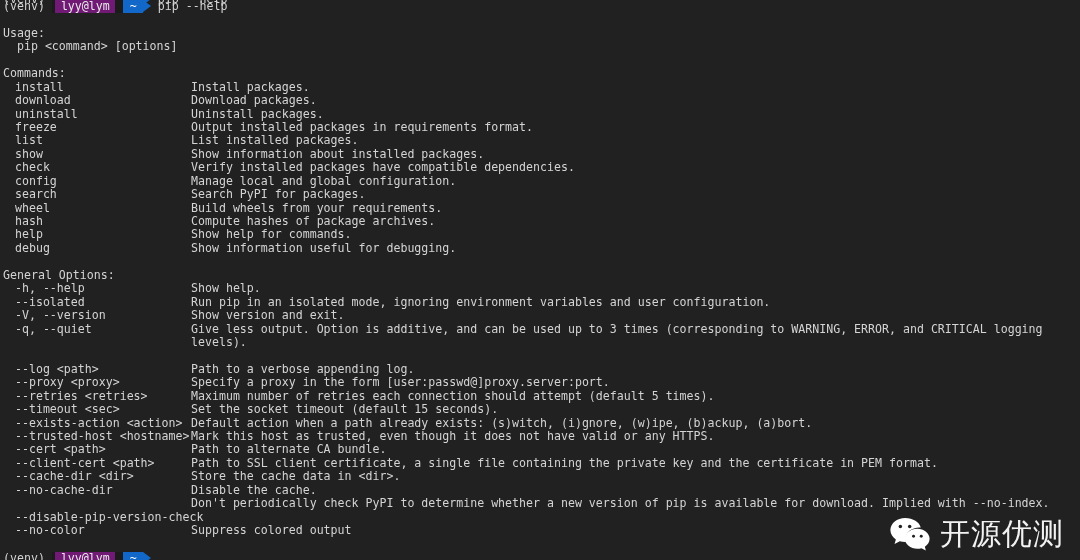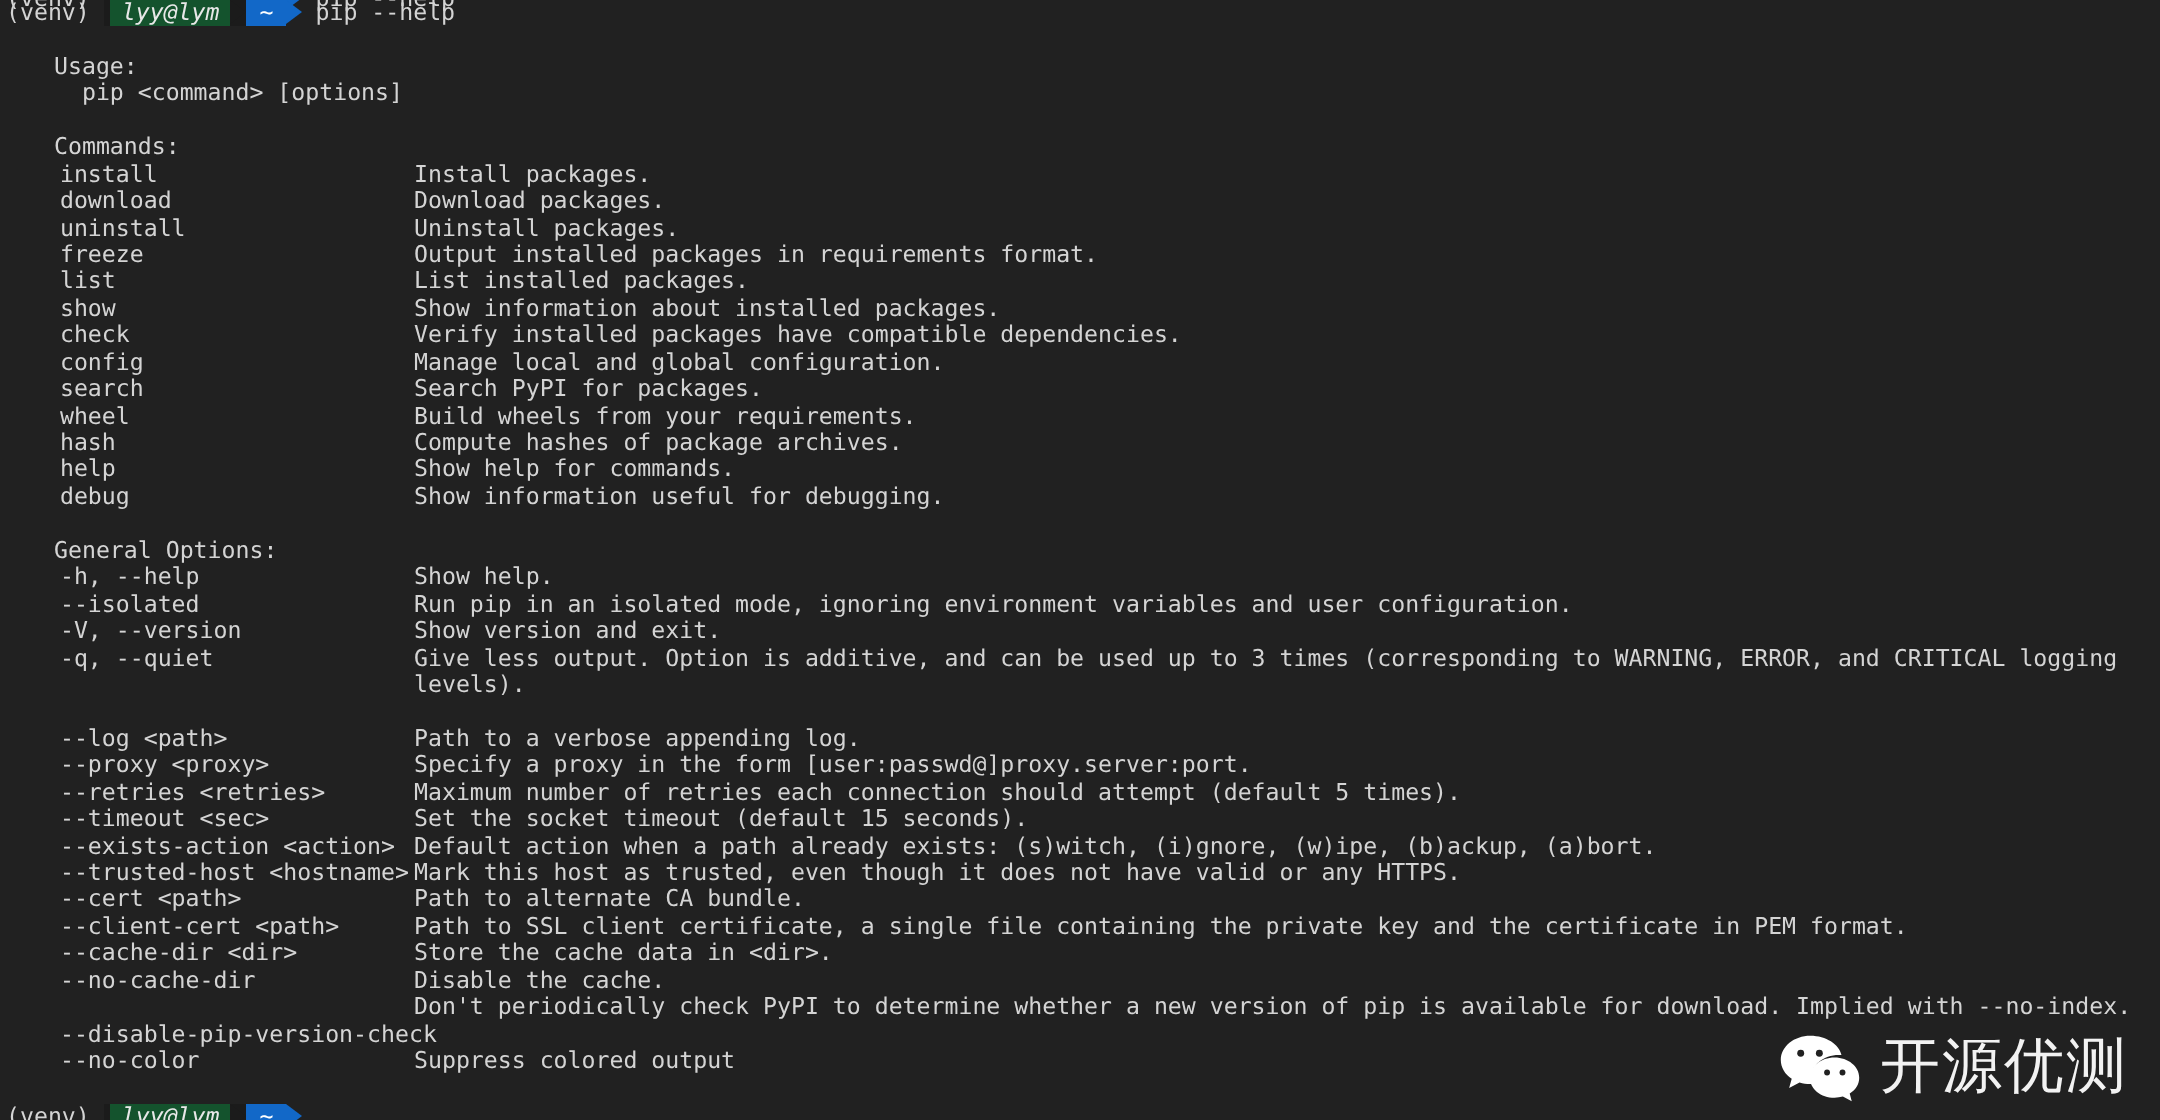--- a/index.html
+++ b/index.html
@@ -24,45 +24,43 @@
     left: 0;
     top: -6px;
     width: 1080px;
     padding: 0;
   }
   .line {
     height: 13.45px;
     white-space: pre;
     padding-left: 3px;
     letter-spacing: 0px;
-    margin-left: 24px;
   }
   .line.blank { }
 
   
   .prompt-line {
     height: 13.45px;
     white-space: pre;
     padding-left: 3px;
     display: flex;
     align-items: flex-start;
   }
   .venv {
     color: #d4d4d4;
     white-space: pre;
   }
   .pl-user {
-    background: #14532d;
+    background: #701a75;
     color: #e8e8e8;
     padding: 0 5px 0 6px;
     white-space: pre;
     height: 13.45px;
     line-height: 13.45px;
     display: inline-block;
-    font-style: italic;
   }
   .pl-sep-a {
     width: 8px;
     height: 13.45px;
     background: #1b1b1b;
     position: relative;
     display: inline-block;
   }
   .pl-sep-a::after {
     content: "";
@@ -132,25 +130,25 @@
 
   
   .row {
     height: 13.45px;
     white-space: pre;
     position: relative;
   }
   .col-term {
     display: inline-block;
     white-space: pre;
-    padding-left: 16px;
+    padding-left: 1px;
   }
   .col-desc {
     position: absolute;
-    left: 207px;
+    left: 191px;
     top: 0;
     white-space: pre;
   }
   .heading {
     padding-left: 3px;
     white-space: pre;
   }
 
   
   #watermark {

